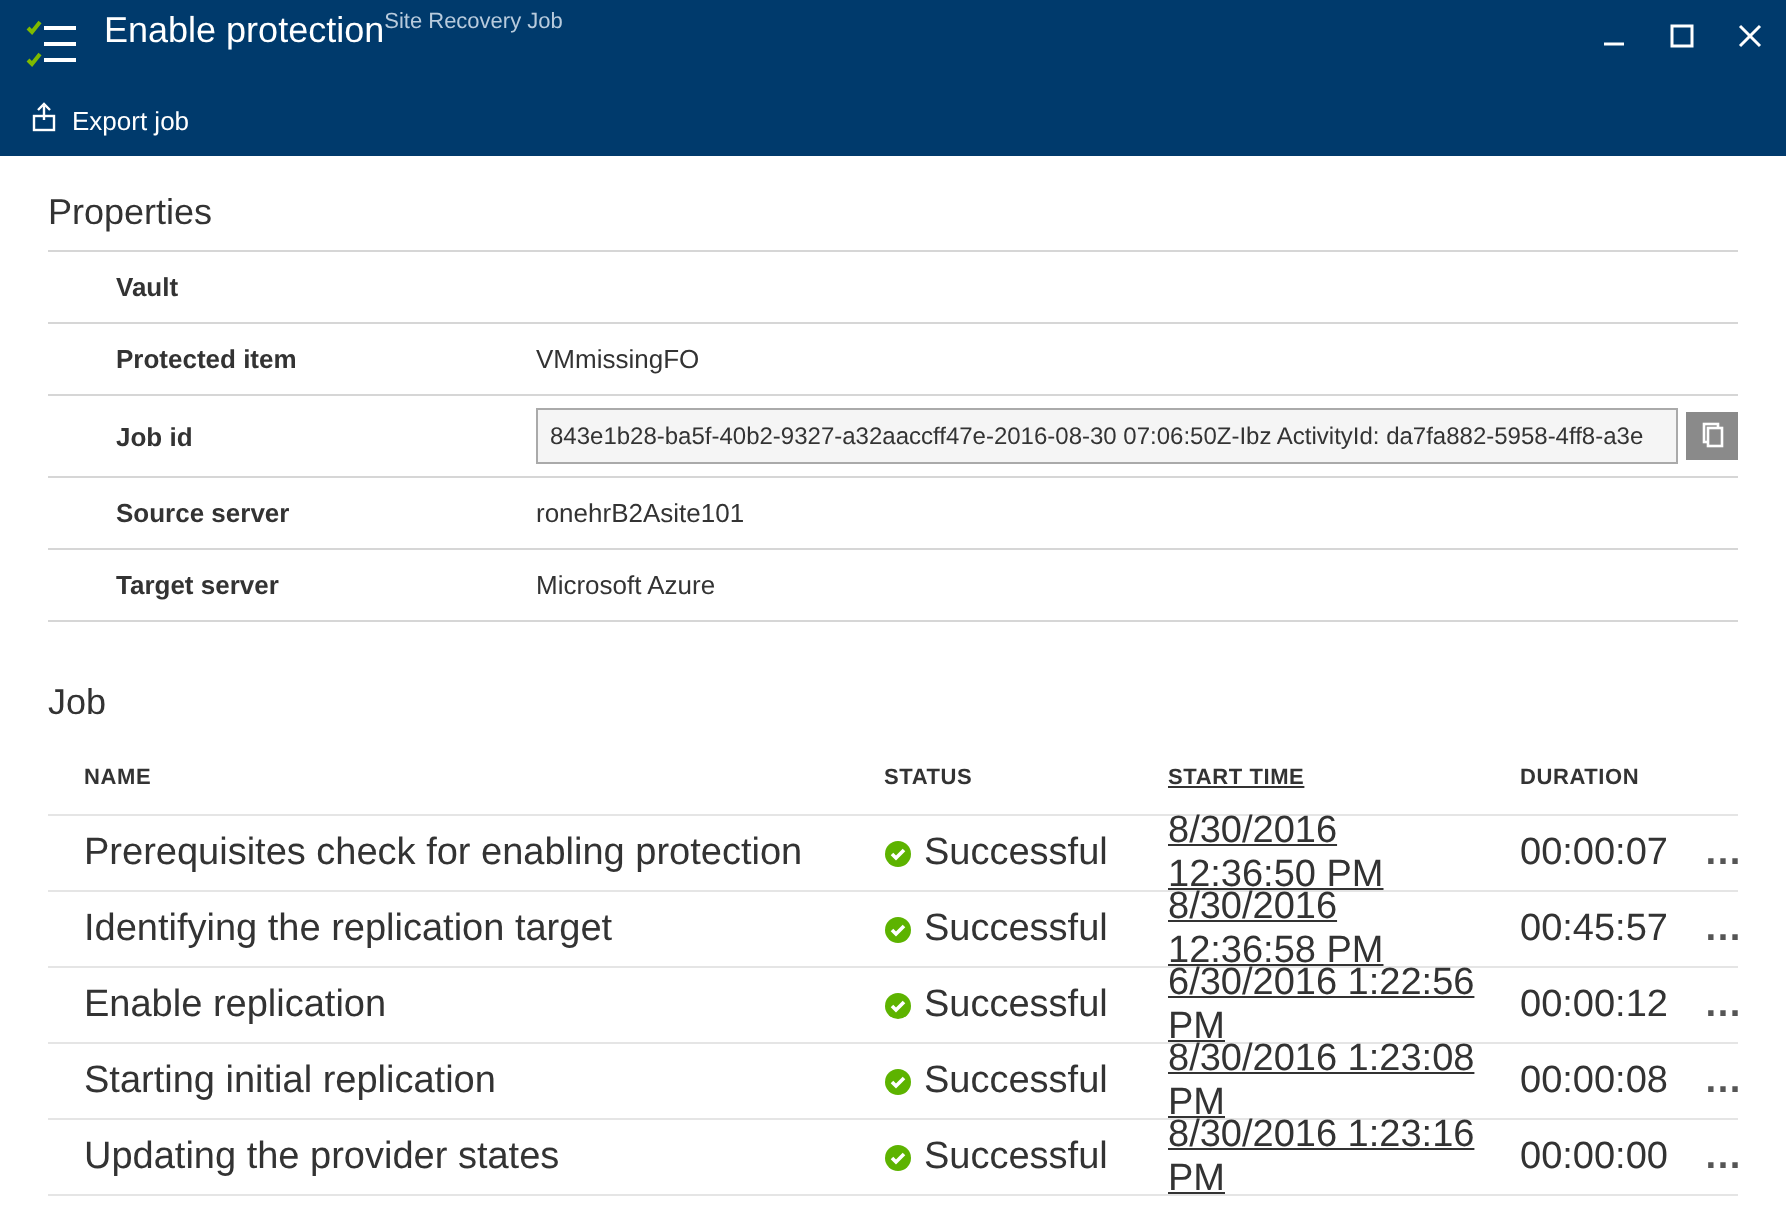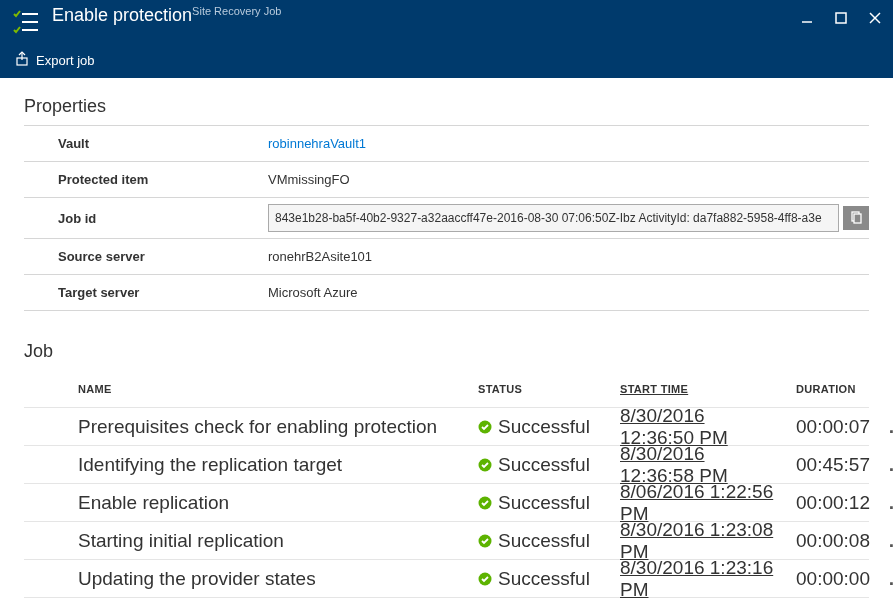--- a/index.html
+++ b/index.html
@@ -145,21 +145,21 @@
       font-weight: 600;
       color: #333;
       letter-spacing: 0.3px;
     }
     .job-row {
       height: 38px;
       font-size: 19px;
       color: #333;
       align-items: center;
     }
-    .col-name { flex: 0 0 400px; margin-left: 36px; }
+    .col-name { flex: 0 0 400px; }
     .col-status { flex: 0 0 142px; display: flex; align-items: center; gap: 6px; }
     .col-start { flex: 0 0 158px; text-decoration: underline; }
     .col-duration { flex: 0 0 90px; margin-left: 18px; }
     .col-menu {
       flex: 1;
       display: flex;
       justify-content: flex-end;
       padding-right: 12px;
     }
     .row-menu {
@@ -231,21 +231,20 @@
   </div>
 </div>
 
 <div class="content">
 
   <div class="section-header">Properties</div>
   <div class="props-table">
 
     <div class="props-row">
       <div class="props-label">Vault</div>
-      <div class="props-value link">robinnehraVault1</div>
     </div>
 
     <div class="props-row">
       <div class="props-label">Protected item</div>
       <div class="props-value">VMmissingFO</div>
     </div>
 
     <div class="props-row">
       <div class="props-label">Job id</div>
       <div class="props-value">
@@ -325,21 +324,21 @@
         <div class="col-name">Enable replication</div>
         <div class="col-status">
           <span class="status-icon">
             <svg width="14" height="14" viewBox="0 0 14 14">
                 <circle cx="7" cy="7" r="6.5" fill="#5db300"></circle>
                 <polyline points="4,7 6,9 10,5" fill="none" stroke="#fff" stroke-width="1.8"></polyline>
               </svg>
           </span>
           <span>Successful</span>
         </div>
-        <div class="col-start">8/06/2016 1:22:56 PM</div>
+        <div class="col-start">6/30/2016 1:22:56 PM</div>
         <div class="col-duration">00:00:12</div>
         <div class="col-menu">
             <div class="row-menu">…</div>
           </div>
       </div>
 
       <div class="job-row">
         <div class="col-name">Starting initial replication</div>
         <div class="col-status">
           <span class="status-icon">

